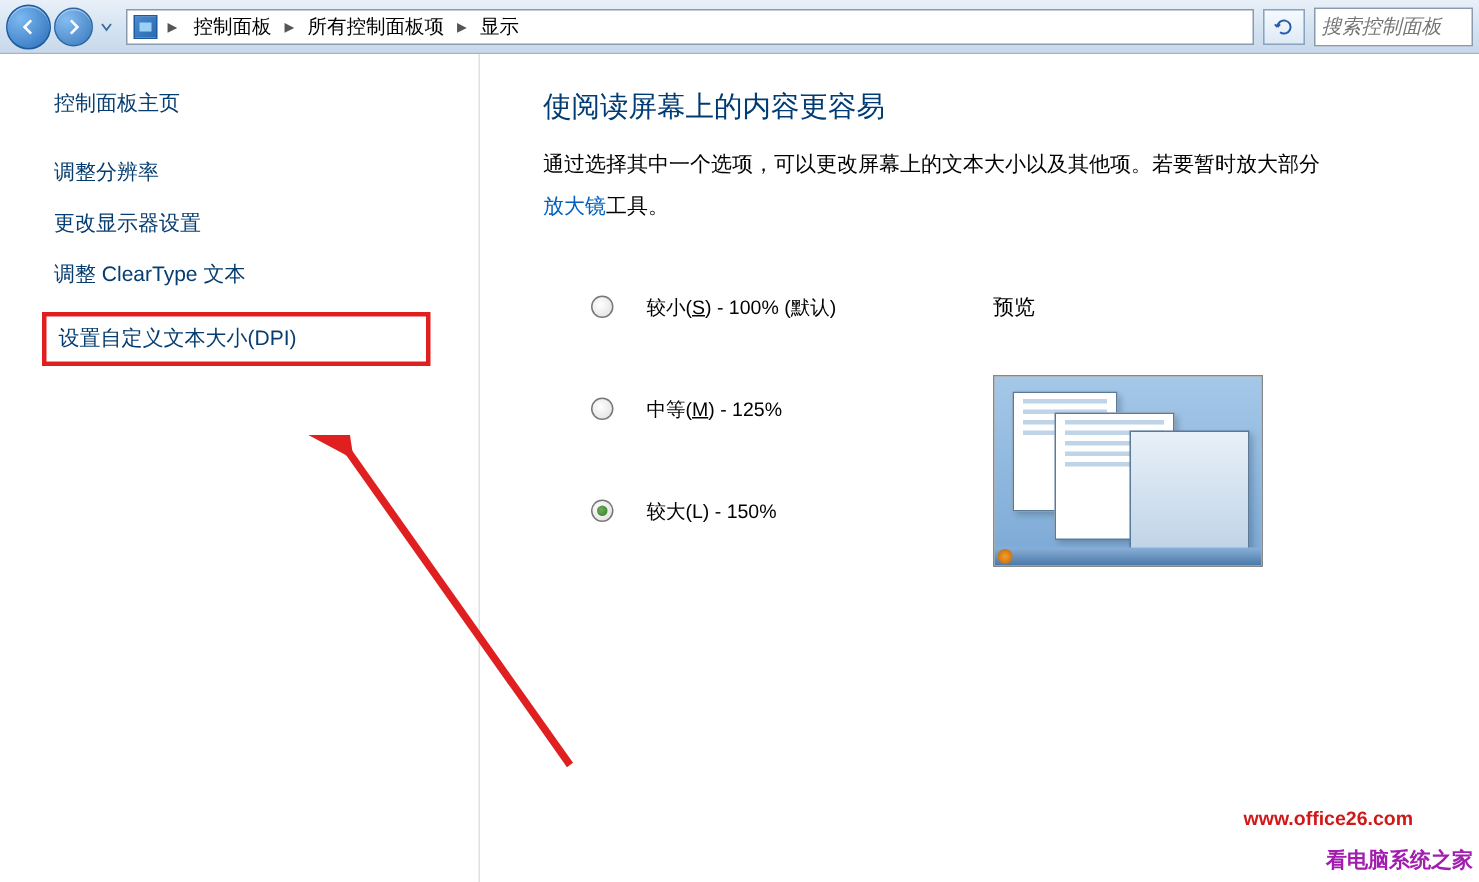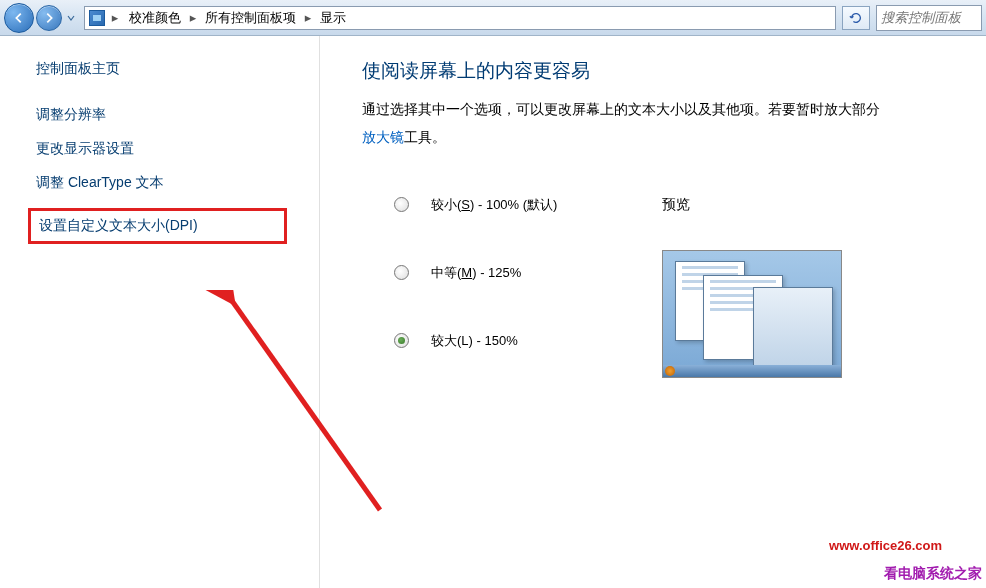--- a/index.html
+++ b/index.html
@@ -279,21 +279,21 @@
     <div class="dropdown-arrow">
       <svg width="8" height="8" viewBox="0 0 8 8">
           <path d="M1 2 L4 6 L7 2" stroke="currentColor" stroke-width="1.2" fill="none"></path>
         </svg>
     </div>
   </div>
   <div class="address-bar">
     <div class="address-icon"></div>
     <div class="bc-sep">▸</div>
     <div class="breadcrumb">
-      <span class="bc-item">校准颜色</span>
+      <span class="bc-item">控制面板</span>
       <span class="bc-sep">▸</span>
       <span class="bc-item">所有控制面板项</span>
       <span class="bc-sep">▸</span>
       <span class="bc-item">显示</span>
     </div>
   </div>
   <div class="refresh-btn">
     <svg width="14" height="14" viewBox="0 0 16 16">
         <path d="M3 8a5 5 0 1 1 2 4M3 8l-2-2M3 8l2-2" stroke="#2a5aaa" stroke-width="1.5" fill="none"></path>
       </svg>

